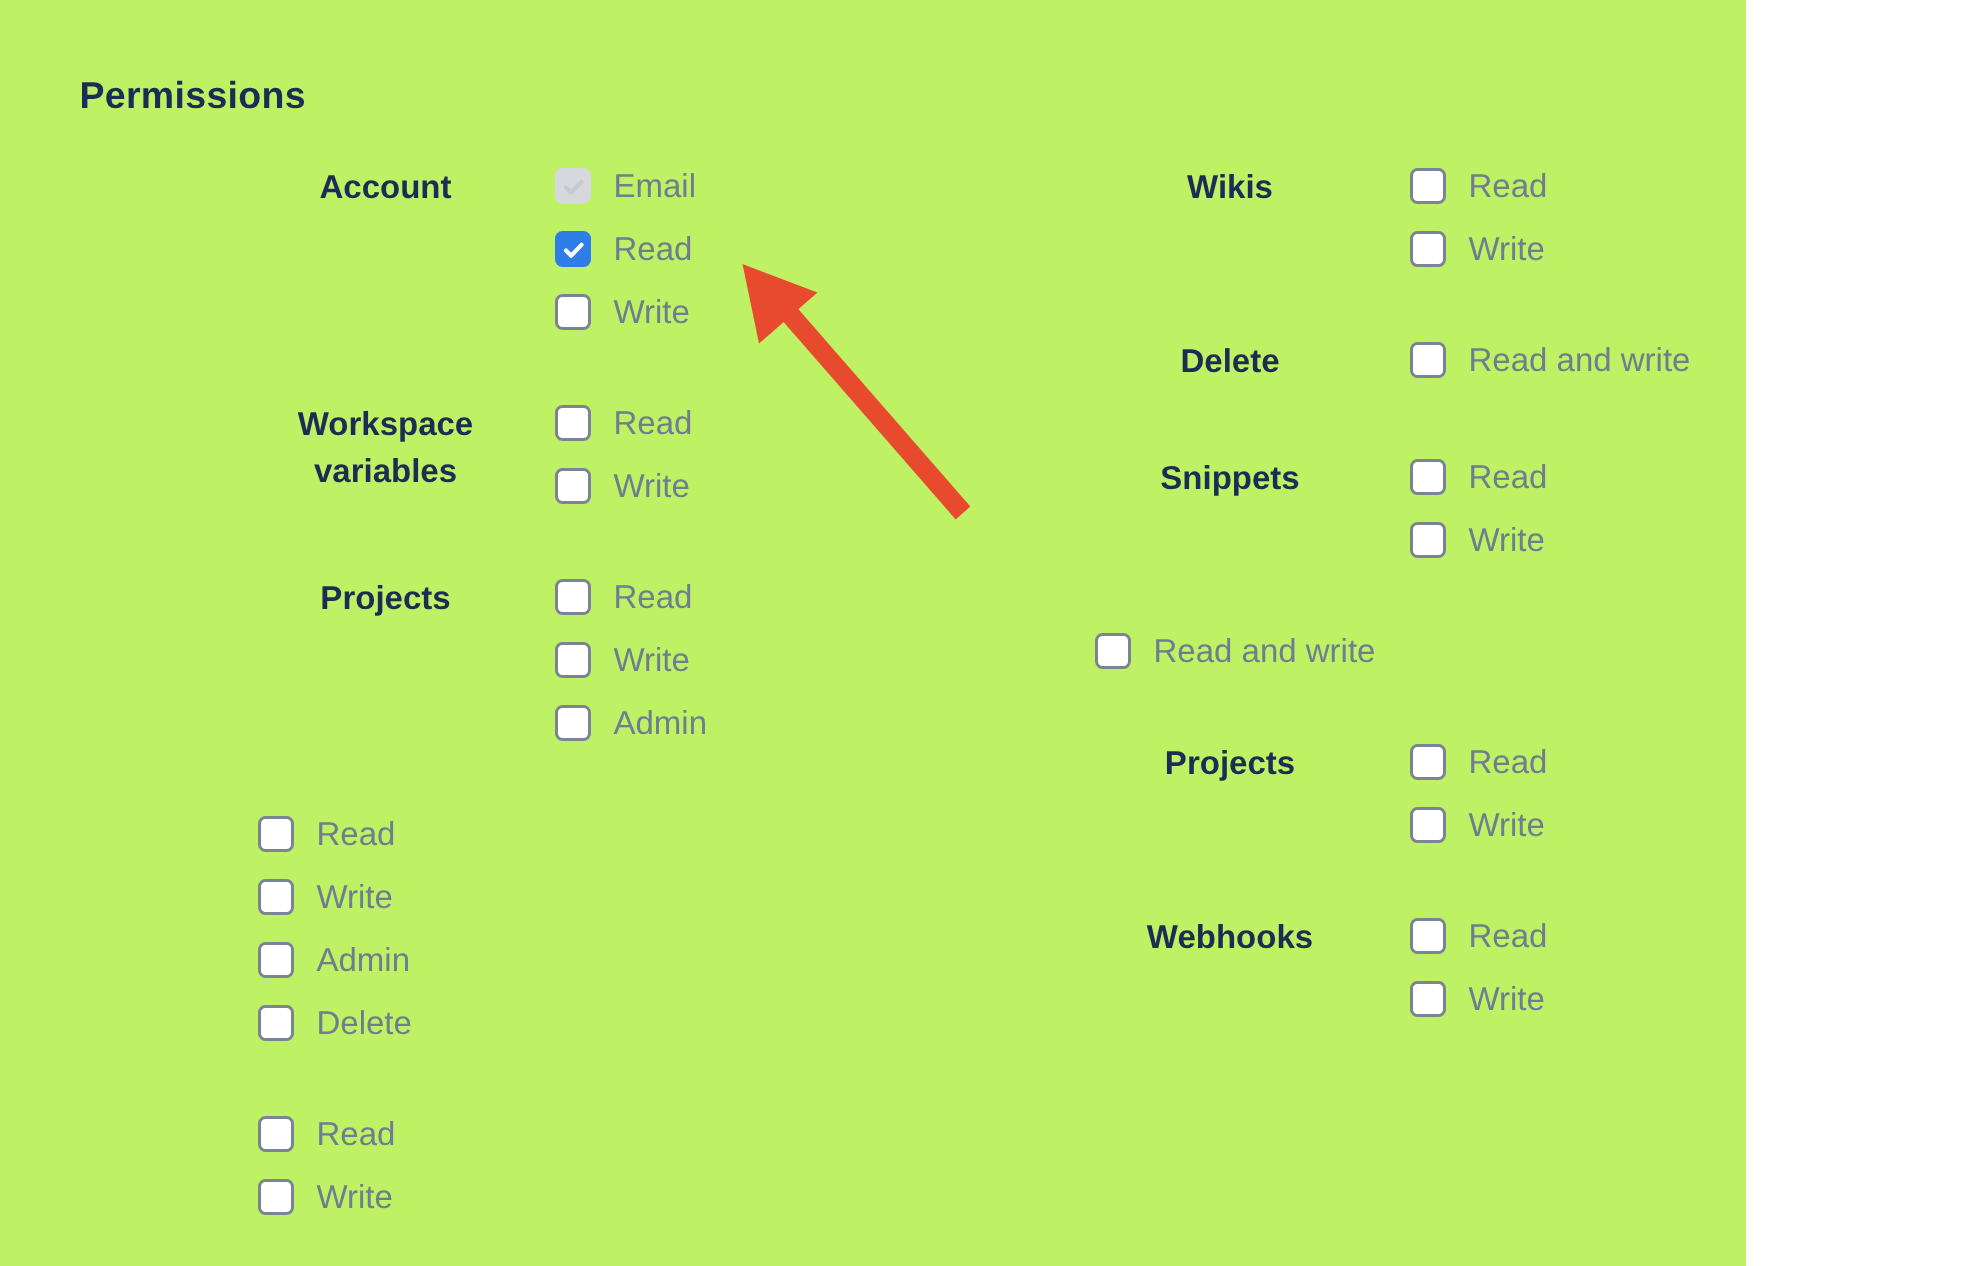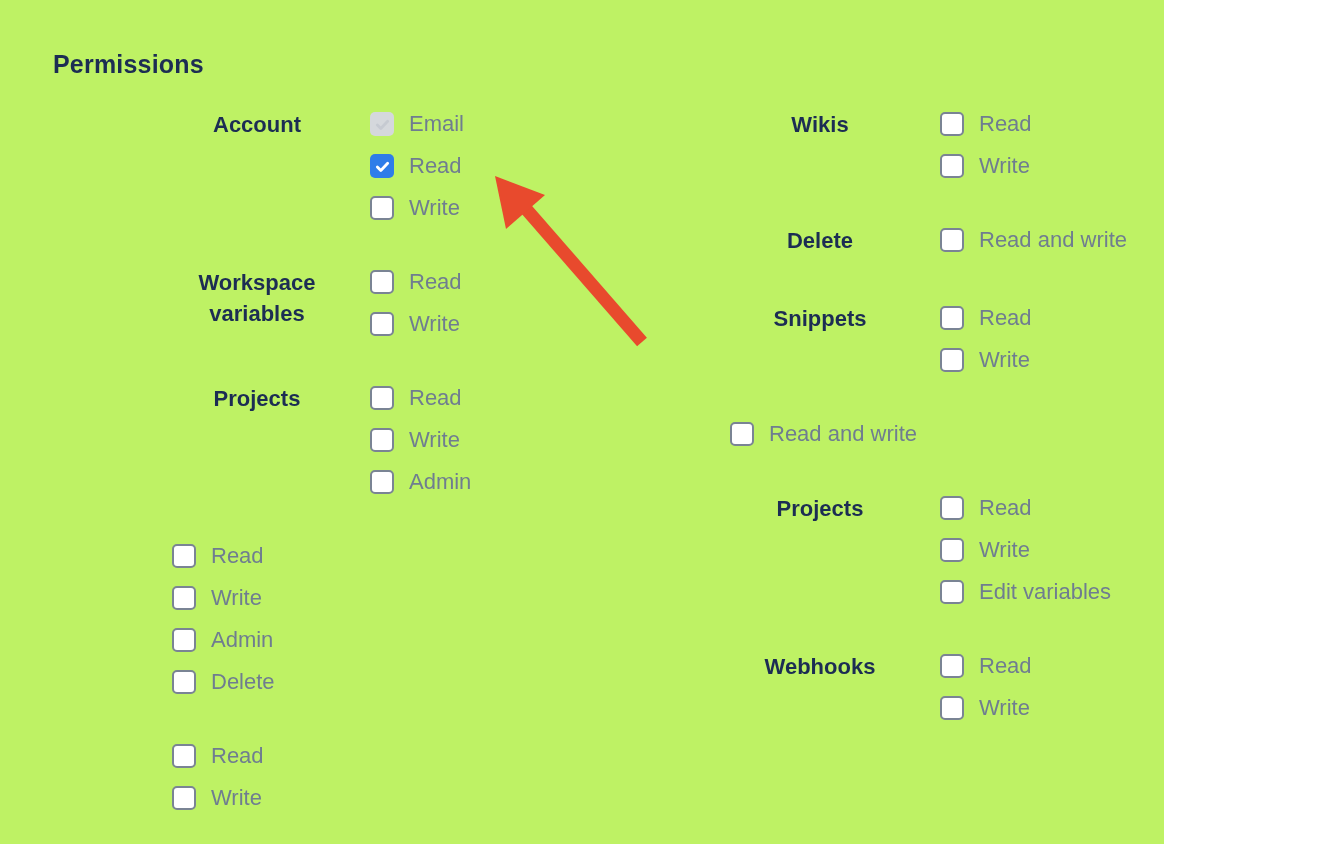--- a/index.html
+++ b/index.html
@@ -248,24 +248,20 @@
         <div class="perm-label">Projects</div>
         <div class="perm-options">
           <label class="perm-option">
             <span class="cb unchecked"></span>
             <span class="opt-label">Read</span>
           </label>
           <label class="perm-option">
             <span class="cb unchecked"></span>
             <span class="opt-label">Write</span>
           </label>
-          <label class="perm-option">
-            <span class="cb unchecked"></span>
-            <span class="opt-label">Edit variables</span>
-          </label>
         </div>
       </div>
       <div class="perm-group">
         <div class="perm-label">Webhooks</div>
         <div class="perm-options">
           <label class="perm-option">
             <span class="cb unchecked"></span>
             <span class="opt-label">Read</span>
           </label>
           <label class="perm-option">

